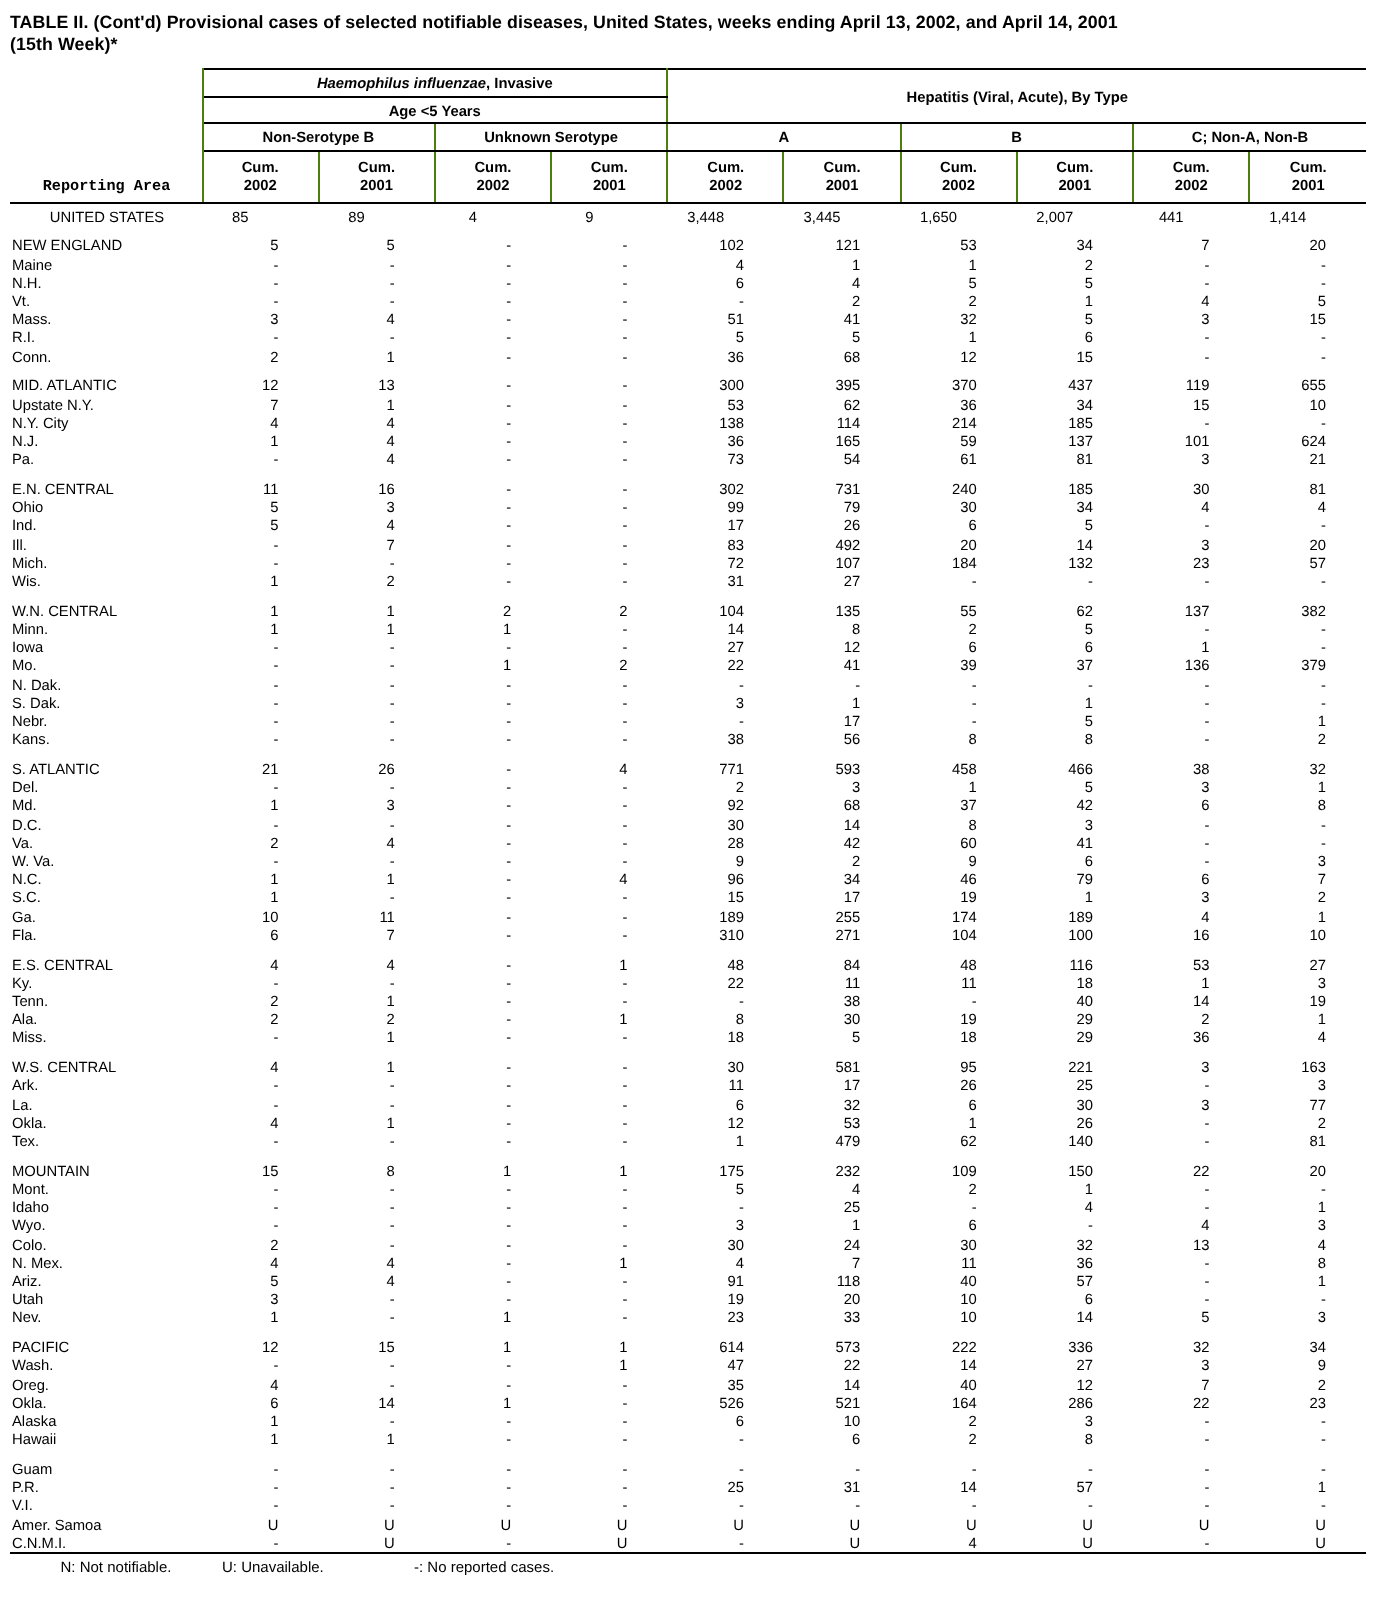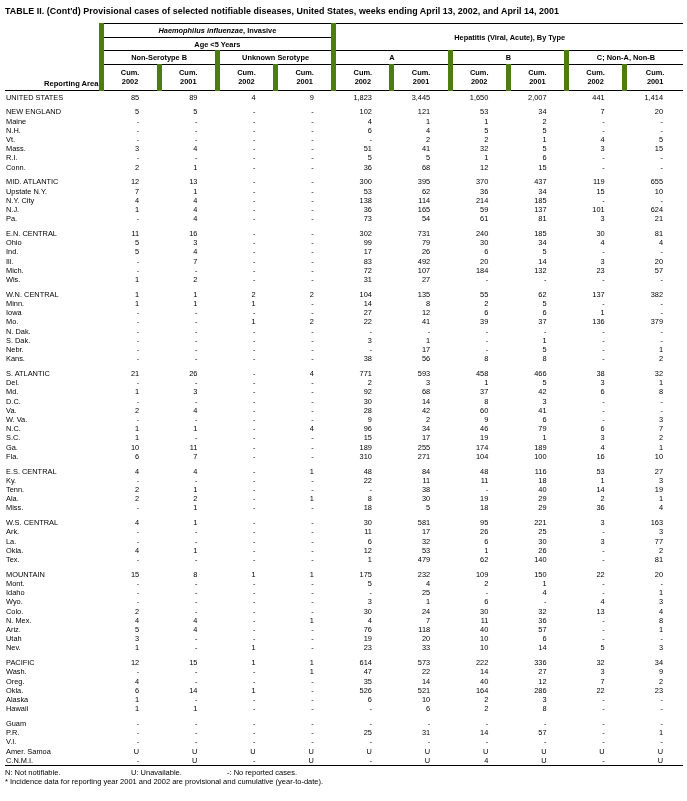--- a/index.html
+++ b/index.html
@@ -8,47 +8,48 @@
     font-family:"Liberation Sans","DejaVu Sans",sans-serif;
     box-sizing:border-box;padding:6px 4px 0 5px;position:relative;overflow:hidden;
   }
   .title{font-size:8.9px;font-weight:bold;line-height:11px;letter-spacing:0.05px;}
   table{border-collapse:collapse;table-layout:fixed;width:678px;margin-top:6px;border-bottom:1.6px solid #000;}
   col.c-area{width:96px;}
   col.c-num{width:58.2px;}
   th{font-weight:bold;font-size:7.4px;padding:0;text-align:center;vertical-align:middle;line-height:9px;}
   .bt{border-top:1px solid #000;}
   .bb{border-bottom:1px solid #000;}
-  .br{border-right:5px solid #4d7c0f;}
+  .br{border-right:1px solid #4d7c0f;}
   .thick-b{border-bottom:1.6px solid #000;}
-  th.area-h{text-align:right;vertical-align:bottom;padding:0 0 2px 1px;font-size:7.6px;}
+  th.area-h{text-align:center;vertical-align:bottom;padding:0 0 2px 1px;font-size:7.6px;font-family:Liberation Mono, monospace;}
   tr.h1 th{height:13px;}
   tr.h2 th{height:12px;}
   tr.h3 th{height:13px;}
   tr.h4 th{height:25px;}
   th.cum div{line-height:8.6px;}
   .it{font-style:italic;}
   tbody td{
     font-size:7.4px;line-height:9.2px;height:9.2px;
     padding:0 20px 0 0;text-align:right;white-space:nowrap;overflow:hidden;
   }
   tbody td.area{text-align:left;padding:0 0 0 1px;}
   tbody tr.gap td{height:5.6px;padding:0;}
-  tbody tr.first td{padding-top:1.5px;}
+  tbody tr.first td{padding-top:1.5px;text-align:center;}
   .footnotes{margin-top:2px;font-size:7.5px;line-height:9.3px;}
   .legend span{display:inline-block;}
-  .legend .l0{width:106px;}
-  .legend .l1{width:96px;margin-left:20px;}
+  .legend .l0{width:106px;text-align:center;}
+  .legend .l1{width:96px;}
 </style>
 </head>
 <body>
 
 <div class="page">
   <div class="title">
     <div>TABLE II. (Cont'd) Provisional cases of selected notifiable diseases, United States, weeks ending April 13, 2002, and April 14, 2001</div>
+    <div>(15th Week)*</div>
   </div>
 
   <table>
     <colgroup>
       <col class="c-area">
         <col class="c-num">
         <col class="c-num">
         <col class="c-num">
         <col class="c-num">
       <col class="c-num">
@@ -117,21 +118,21 @@
           </th>
         </tr>
     </thead>
     <tbody id="table-body">
         <tr class="first">
           <td class="area">UNITED STATES</td>
           <td>85</td>
           <td>89</td>
           <td>4</td>
           <td>9</td>
-          <td>1,823</td>
+          <td>3,448</td>
           <td>3,445</td>
           <td>1,650</td>
           <td>2,007</td>
           <td>441</td>
           <td>1,414</td>
         </tr>
         <tr class="gap">
           <td colspan="11"></td>
         </tr>
         <tr>
@@ -830,21 +831,21 @@
           <td>36</td>
           <td>-</td>
           <td>8</td>
         </tr>
         <tr>
           <td class="area">Ariz.</td>
           <td>5</td>
           <td>4</td>
           <td>-</td>
           <td>-</td>
-          <td>76</td>
+          <td>91</td>
           <td>118</td>
           <td>40</td>
           <td>57</td>
           <td>-</td>
           <td>1</td>
         </tr>
         <tr>
           <td class="area">Utah</td>
           <td>3</td>
           <td>-</td>
@@ -1019,15 +1020,14 @@
           <td>-</td>
           <td>U</td>
         </tr>
       </tbody>
   </table>
 
   <div class="footnotes">
     <div class="legend">
       <span class="l0">N: Not notifiable.</span><span class="l1">U: Unavailable.</span><span class="l2">-: No reported cases.</span>
     </div>
-    <div>* Incidence data for reporting year 2001 and 2002 are provisional and cumulative (year-to-date).</div>
   </div>
 </div>
 
 </body></html>

